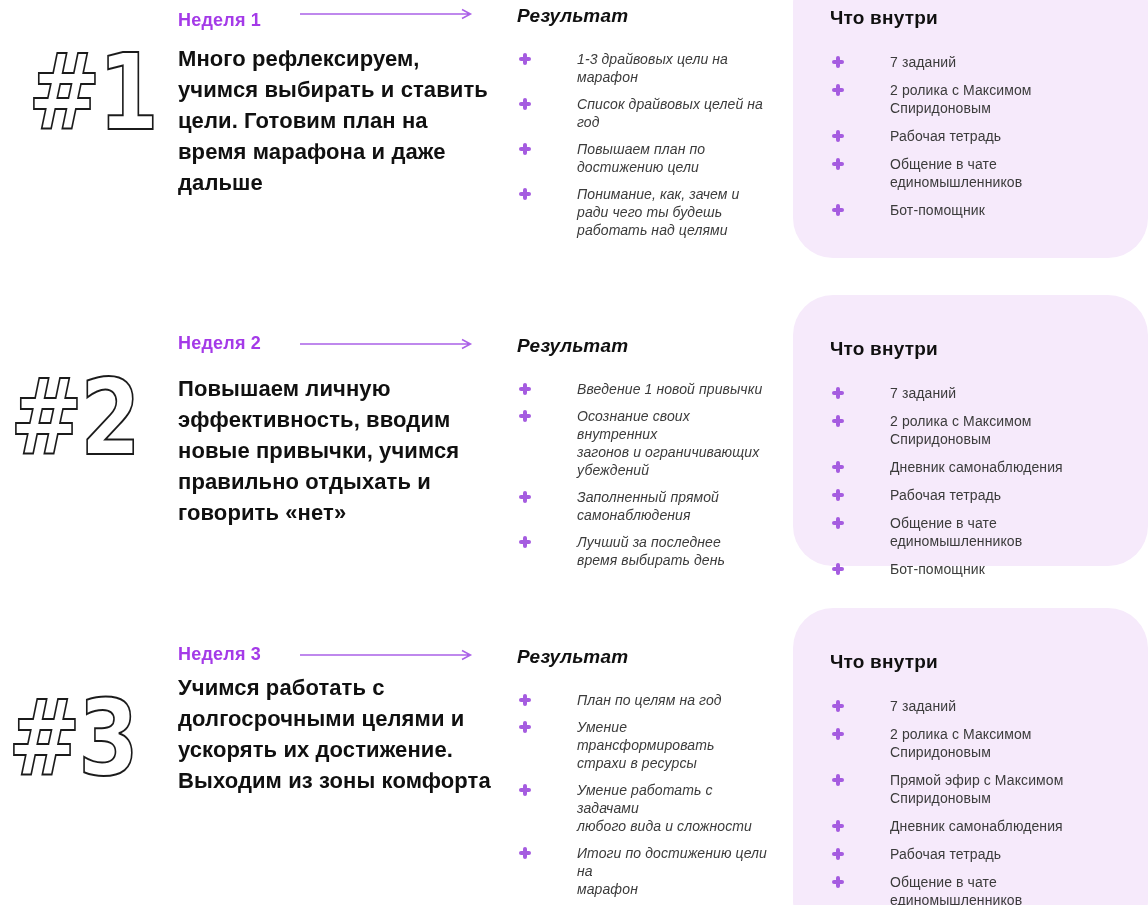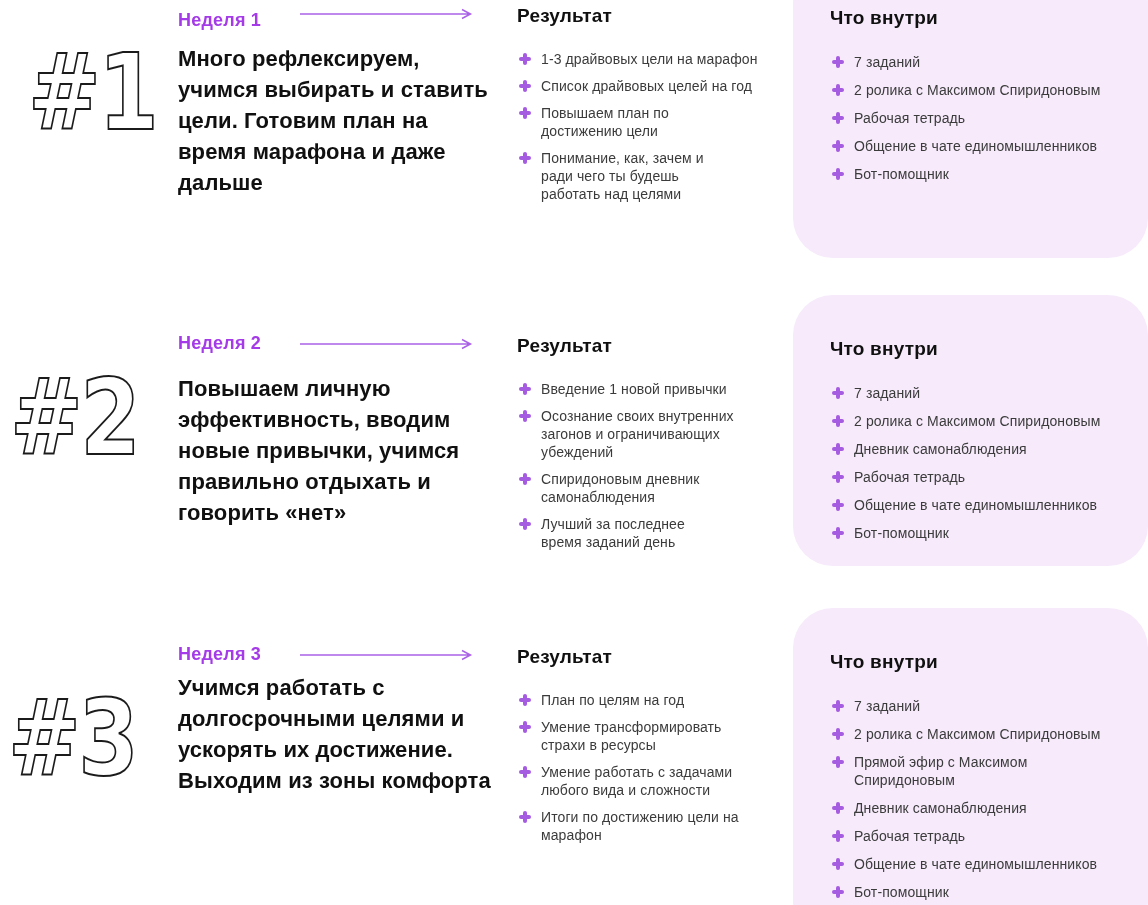--- a/index.html
+++ b/index.html
@@ -52,33 +52,34 @@
   .week-heading{
     position:absolute;left:178px;width:345px;
     font-size:22px;line-height:31px;font-weight:800;
     color:#101010;
     white-space:pre-line;
     letter-spacing:.1px;
   }
   .hd1{top:43px;} .hd2{top:373px;} .hd3{top:672px;}
 
   
-  .results{position:absolute;left:517px;width:250px;}
+  .results{position:absolute;left:517px;width:250px;font-style:italic;}
   .res1{top:4px;} .res2{top:334px;} .res3{top:645px;}
 
   .sec-title{
     margin:0;
     font-size:19px;font-weight:800;color:#101010;
     line-height:24px;letter-spacing:.2px;
   }
   ul.list{list-style:none;margin:22px 0 0 0;padding:0;}
   .card ul.list{margin-top:23px;}
   li.item{
     display:flex;align-items:flex-start;
     margin:0 0 9px 0;
+    gap:36px;
   }
   .card li.item{margin-bottom:10px;}
   li.item:last-child{margin-bottom:0;}
   .plus{
     position:relative;flex:none;
     width:12px;height:12px;
     margin:3px 10px 0 2px;
   }
   .plus::before{
     content:"";position:absolute;left:0;right:0;top:4.25px;height:3.5px;
@@ -195,27 +196,27 @@
           <span class="txt">Введение 1 новой привычки</span>
         </li>
       <li class="item">
           <span class="plus"></span>
           <span class="txt">Осознание своих внутренних
 загонов и ограничивающих
 убеждений</span>
         </li>
       <li class="item">
           <span class="plus"></span>
-          <span class="txt">Спиридоновым дневник
+          <span class="txt">Заполненный прямой
 самонаблюдения</span>
         </li>
       <li class="item">
           <span class="plus"></span>
           <span class="txt">Лучший за последнее
-время заданий день</span>
+время выбирать день</span>
         </li>
     </ul>
   </div>
 
   <div class="card card2">
     <h3 class="sec-title">Что внутри</h3>
     <ul class="list">
       <li class="item">
           <span class="plus"></span>
           <span class="txt">7 заданий</span>

